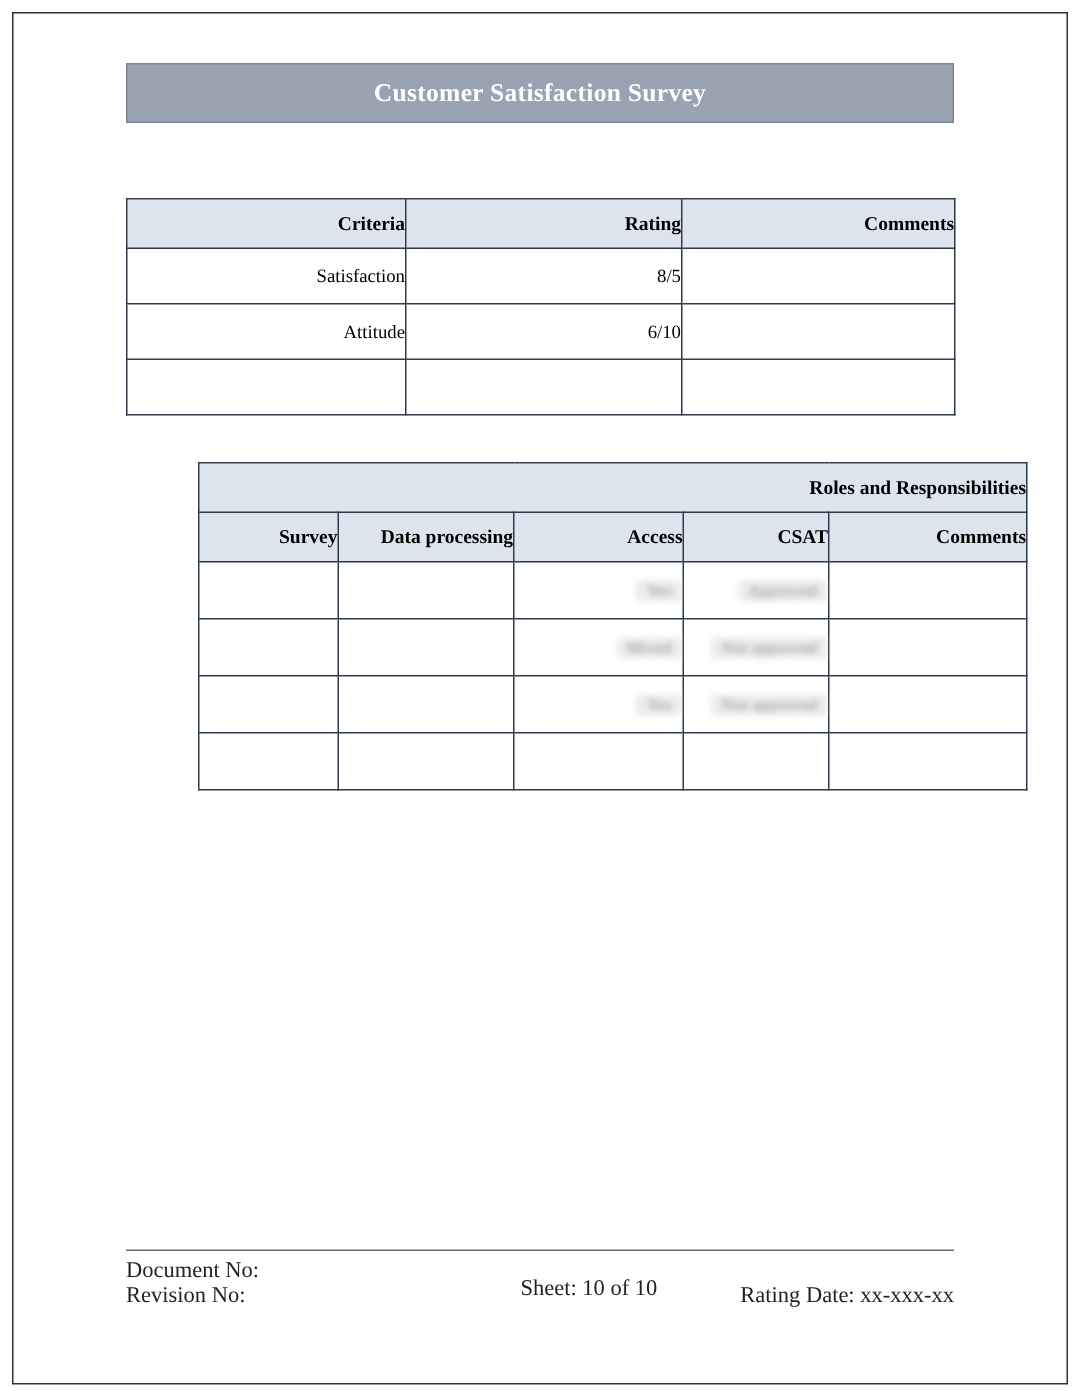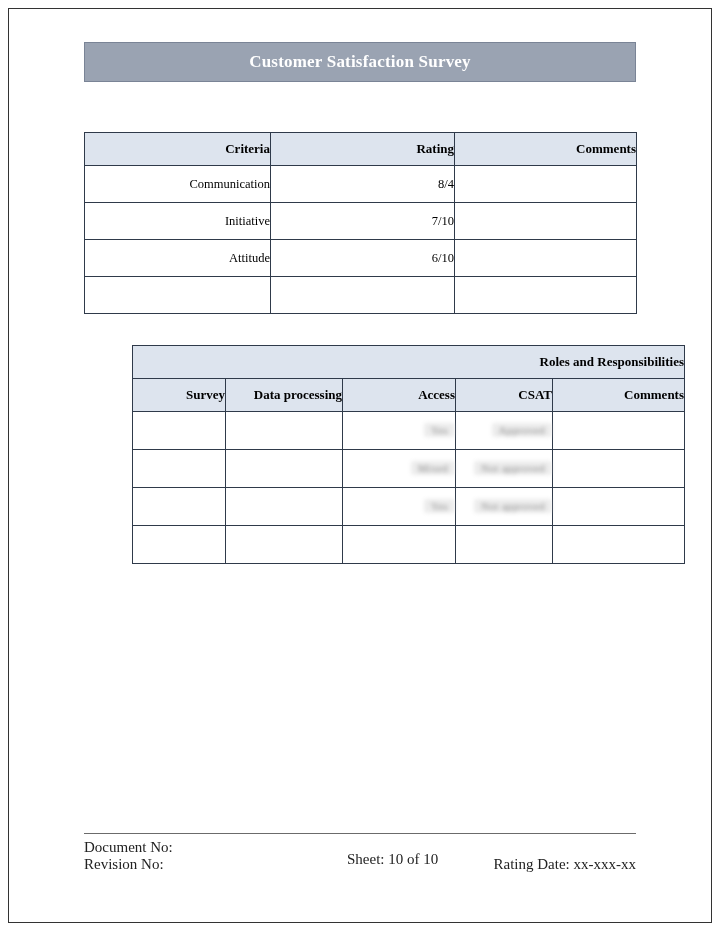--- a/index.html
+++ b/index.html
@@ -178,27 +178,22 @@
             <col class="c2">
             <col class="c3">
         </colgroup>
         <tbody>
           <tr>
             <td class="hdr-cell">Criteria</td>
             <td class="hdr-cell">Rating</td>
             <td class="hdr-cell">Comments</td>
           </tr>
           <tr>
-            <td class="body-cell">Communication</td>
-            <td class="body-cell">8/4</td>
-            <td class="body-cell"></td>
-          </tr>
-          <tr>
-            <td class="body-cell">Initiative</td>
-            <td class="body-cell">7/10</td>
+            <td class="body-cell">Satisfaction</td>
+            <td class="body-cell">8/5</td>
             <td class="body-cell"></td>
           </tr>
           <tr>
             <td class="body-cell">Attitude</td>
             <td class="body-cell">6/10</td>
             <td class="body-cell"></td>
           </tr>
           <tr>
             <td class="empty-row-cell"></td>
             <td class="empty-row-cell"></td>

